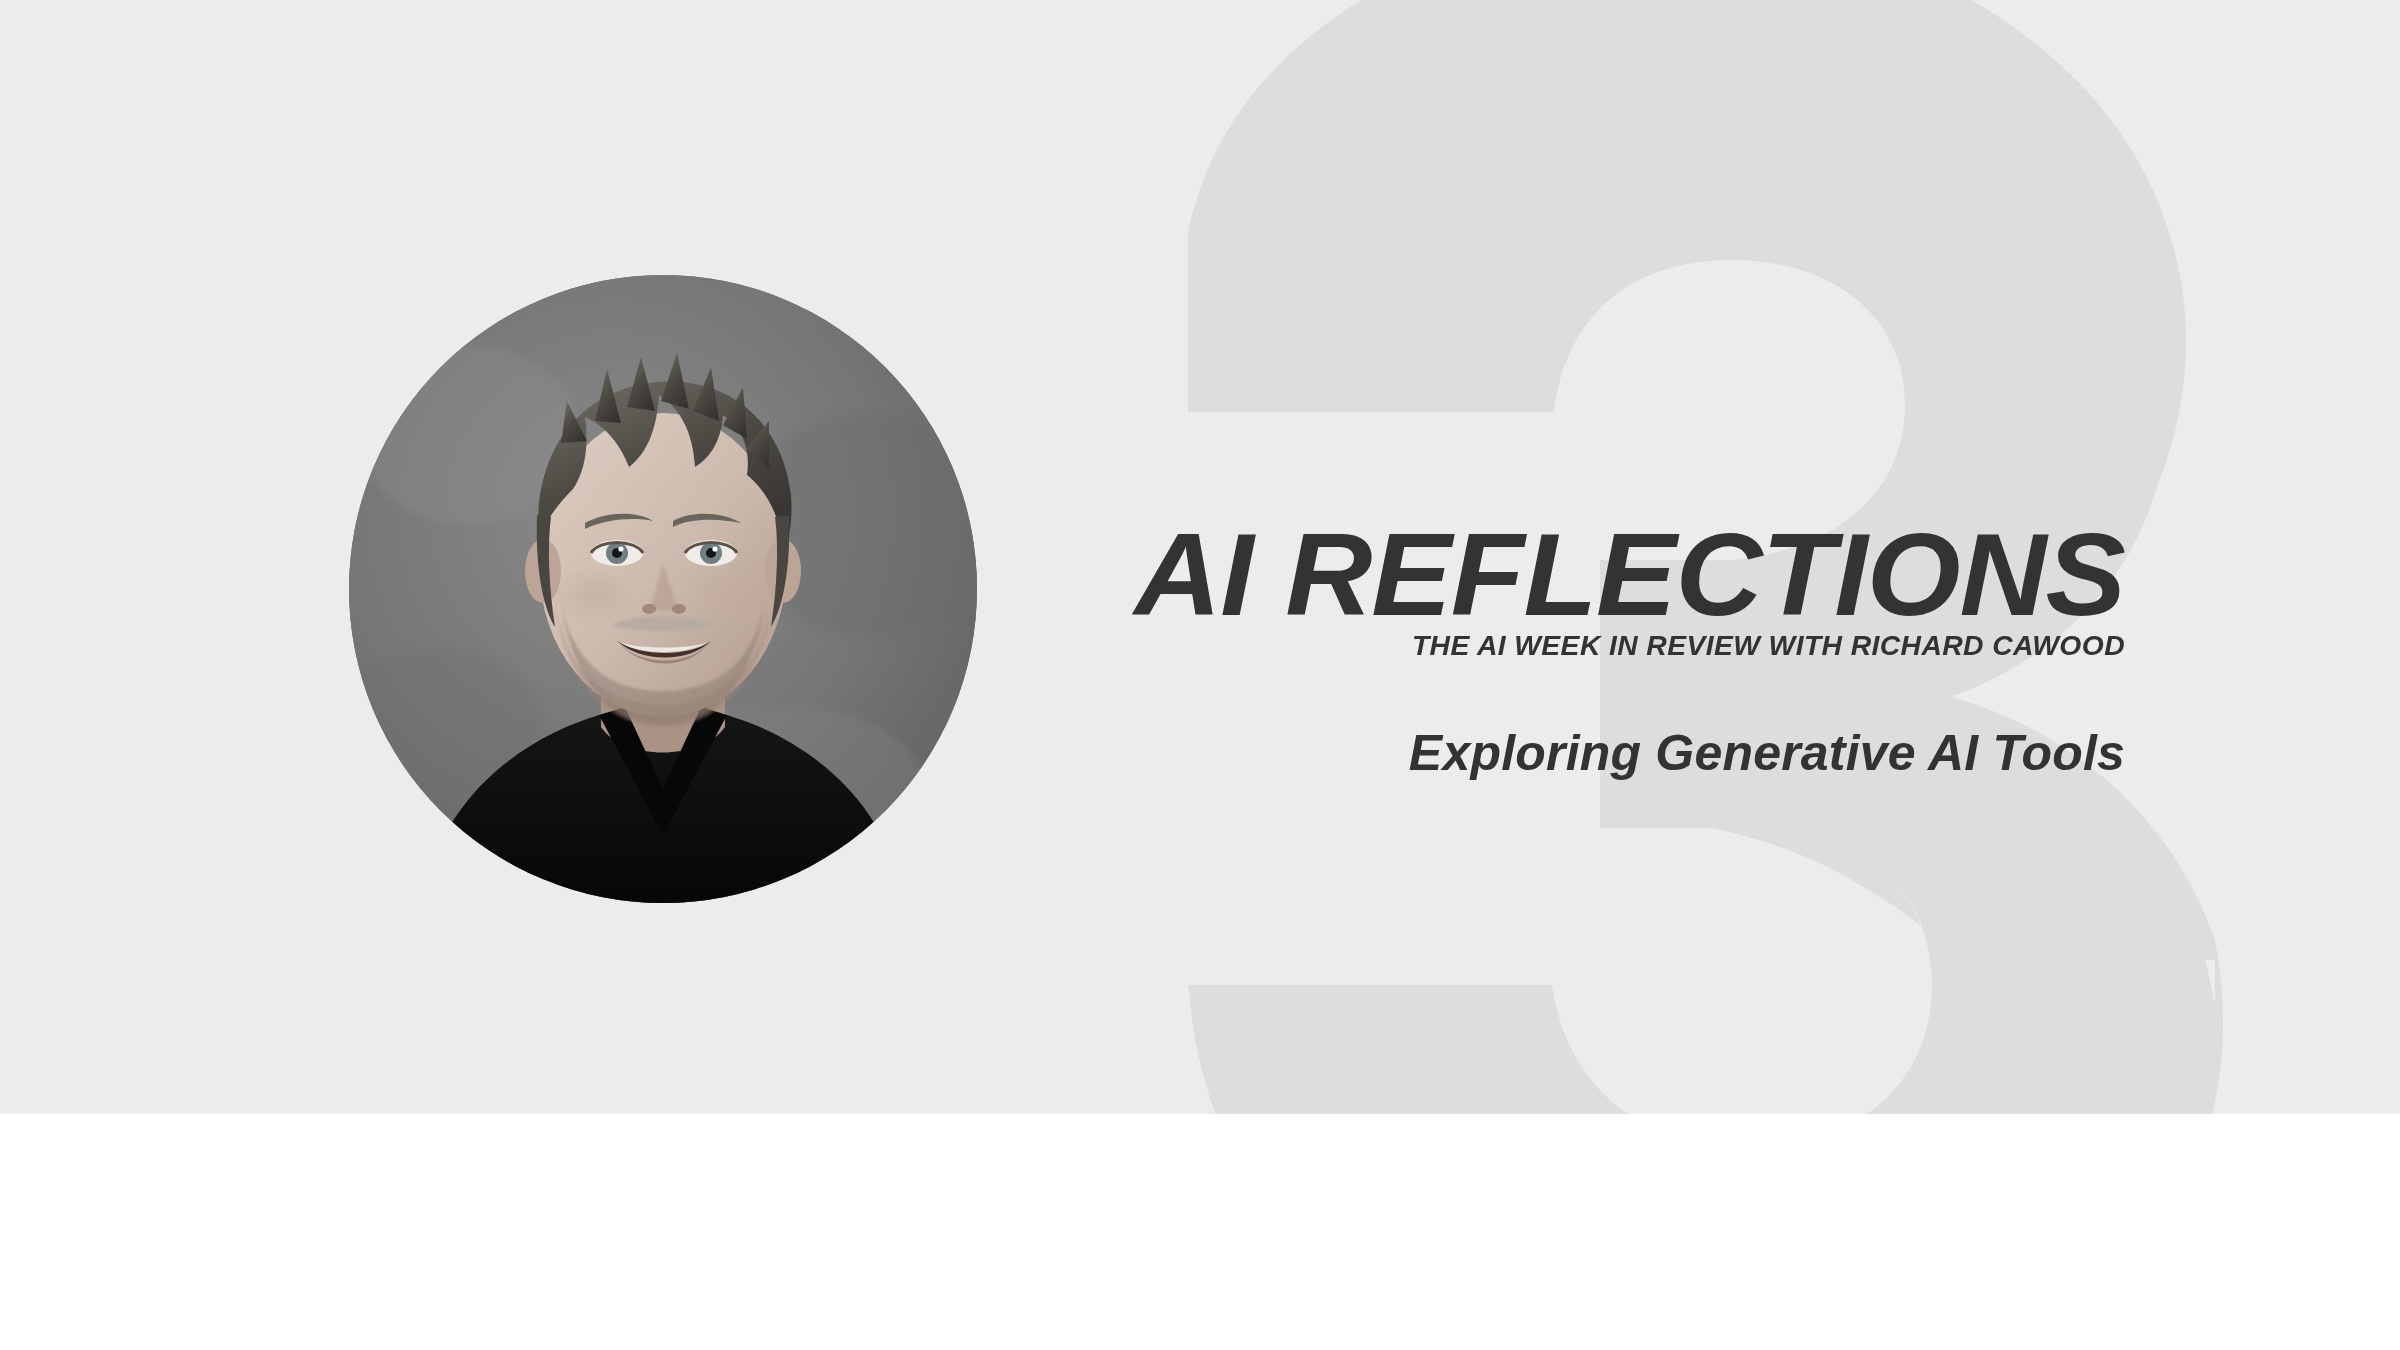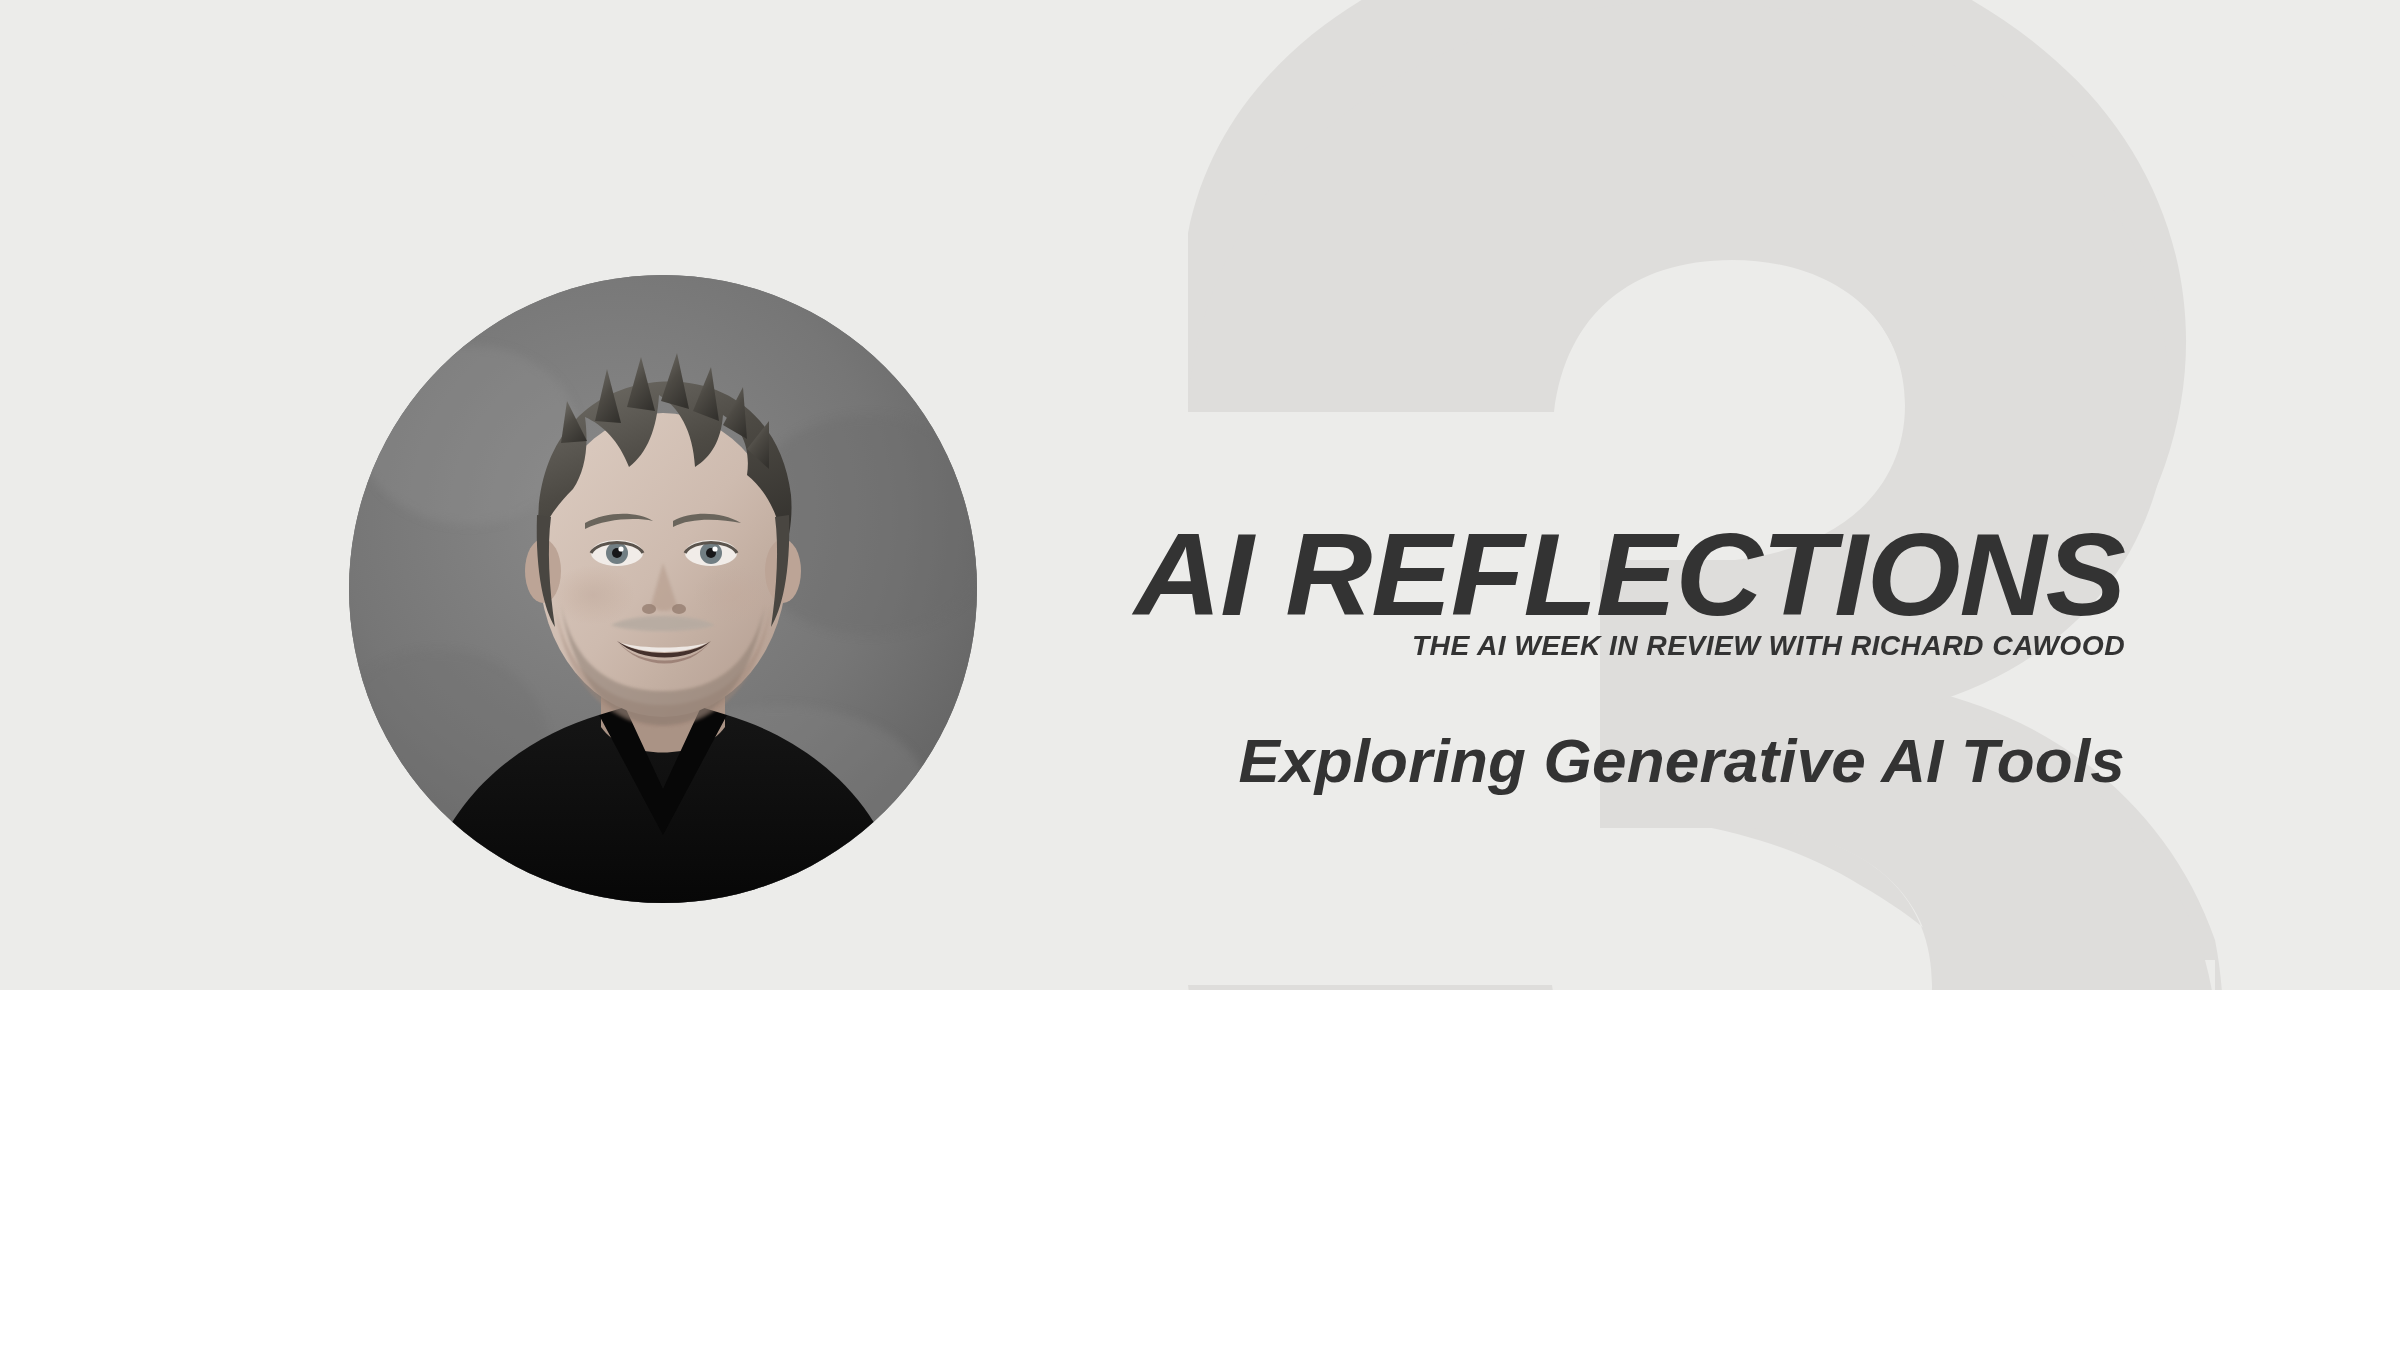--- a/index.html
+++ b/index.html
@@ -3,21 +3,21 @@
 <meta charset="utf-8">
 <style>
   html, body {
     margin: 0;
     padding: 0;
     background: #ffffff;
   }
   #canvas {
     position: relative;
     width: 2400px;
-    height: 990px;
+    height: 1114px;
     overflow: hidden;
     background: #ececea;
     font-family: "Liberation Sans", sans-serif;
   }
 
   
   .bg-numeral {
     position: absolute;
     left: 0;
     top: 0;
@@ -85,21 +85,21 @@
   }
   .episode-title {
     position: absolute;
     left: 1080px;
     top: 725px;
     width: 1045px;
     text-align: right;
     font-family: "Liberation Sans", sans-serif;
     font-weight: bold;
     font-style: italic;
-    font-size: 62px;
+    font-size: 50px;
     line-height: 1.15;
     letter-spacing: 0.2px;
     color: #333333;
     white-space: nowrap;
   }
 </style>
 </head>
 <body>
 
 <div id="canvas">

